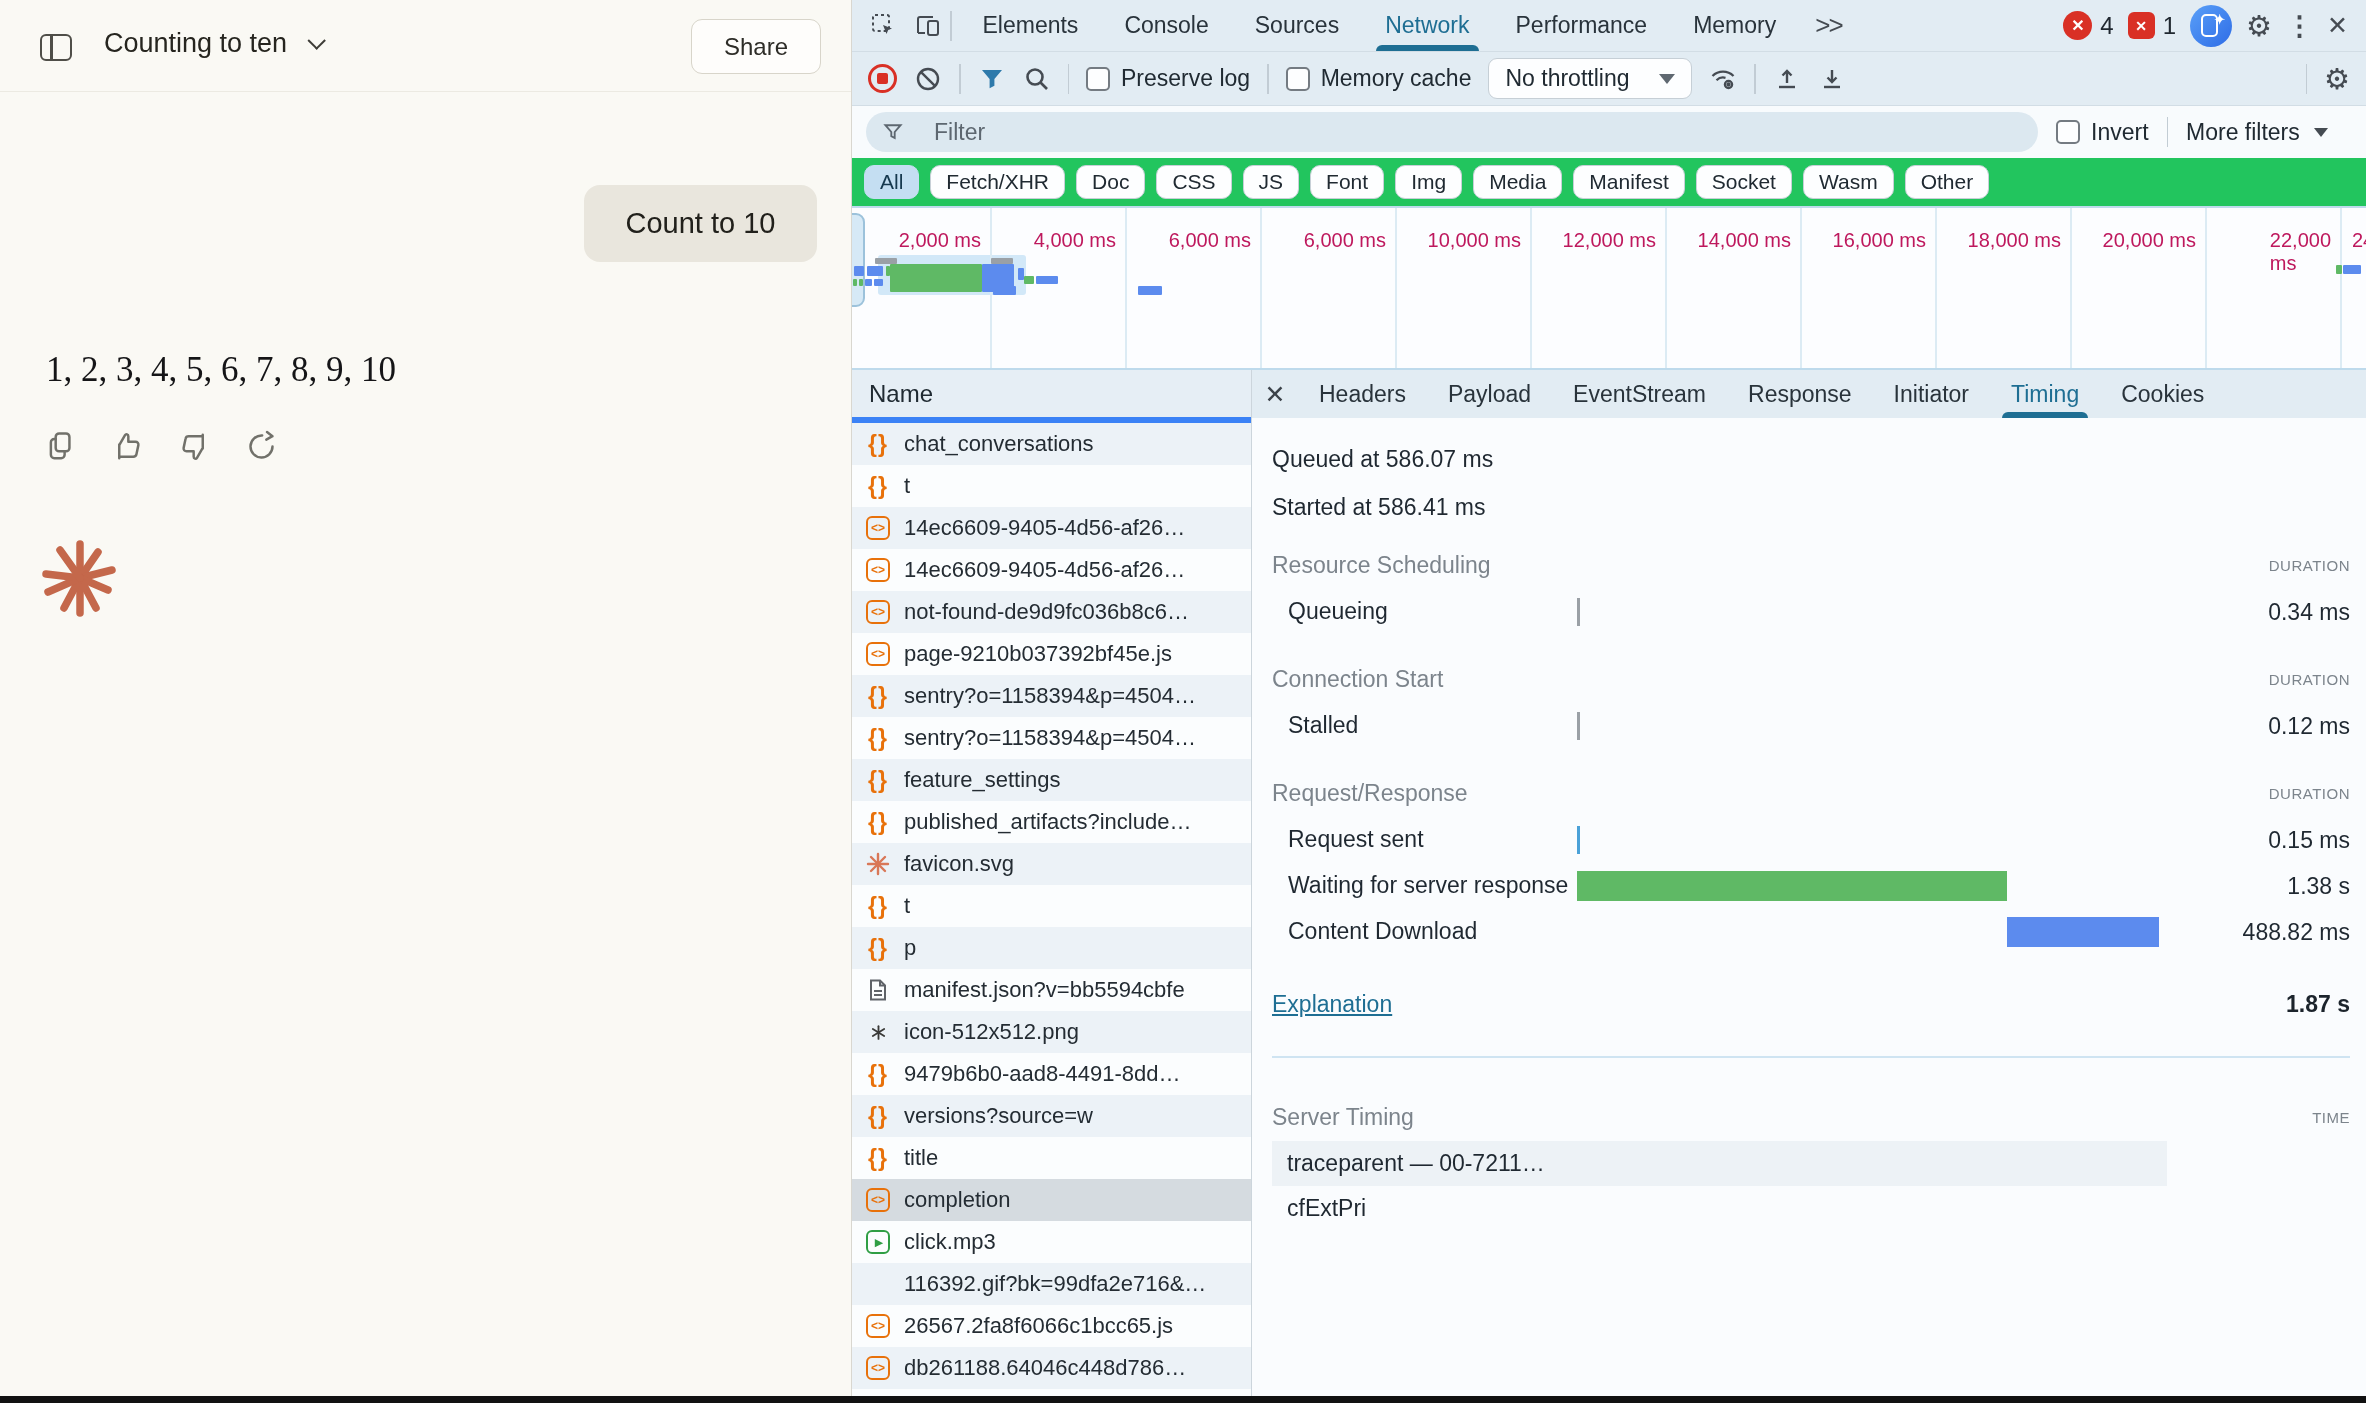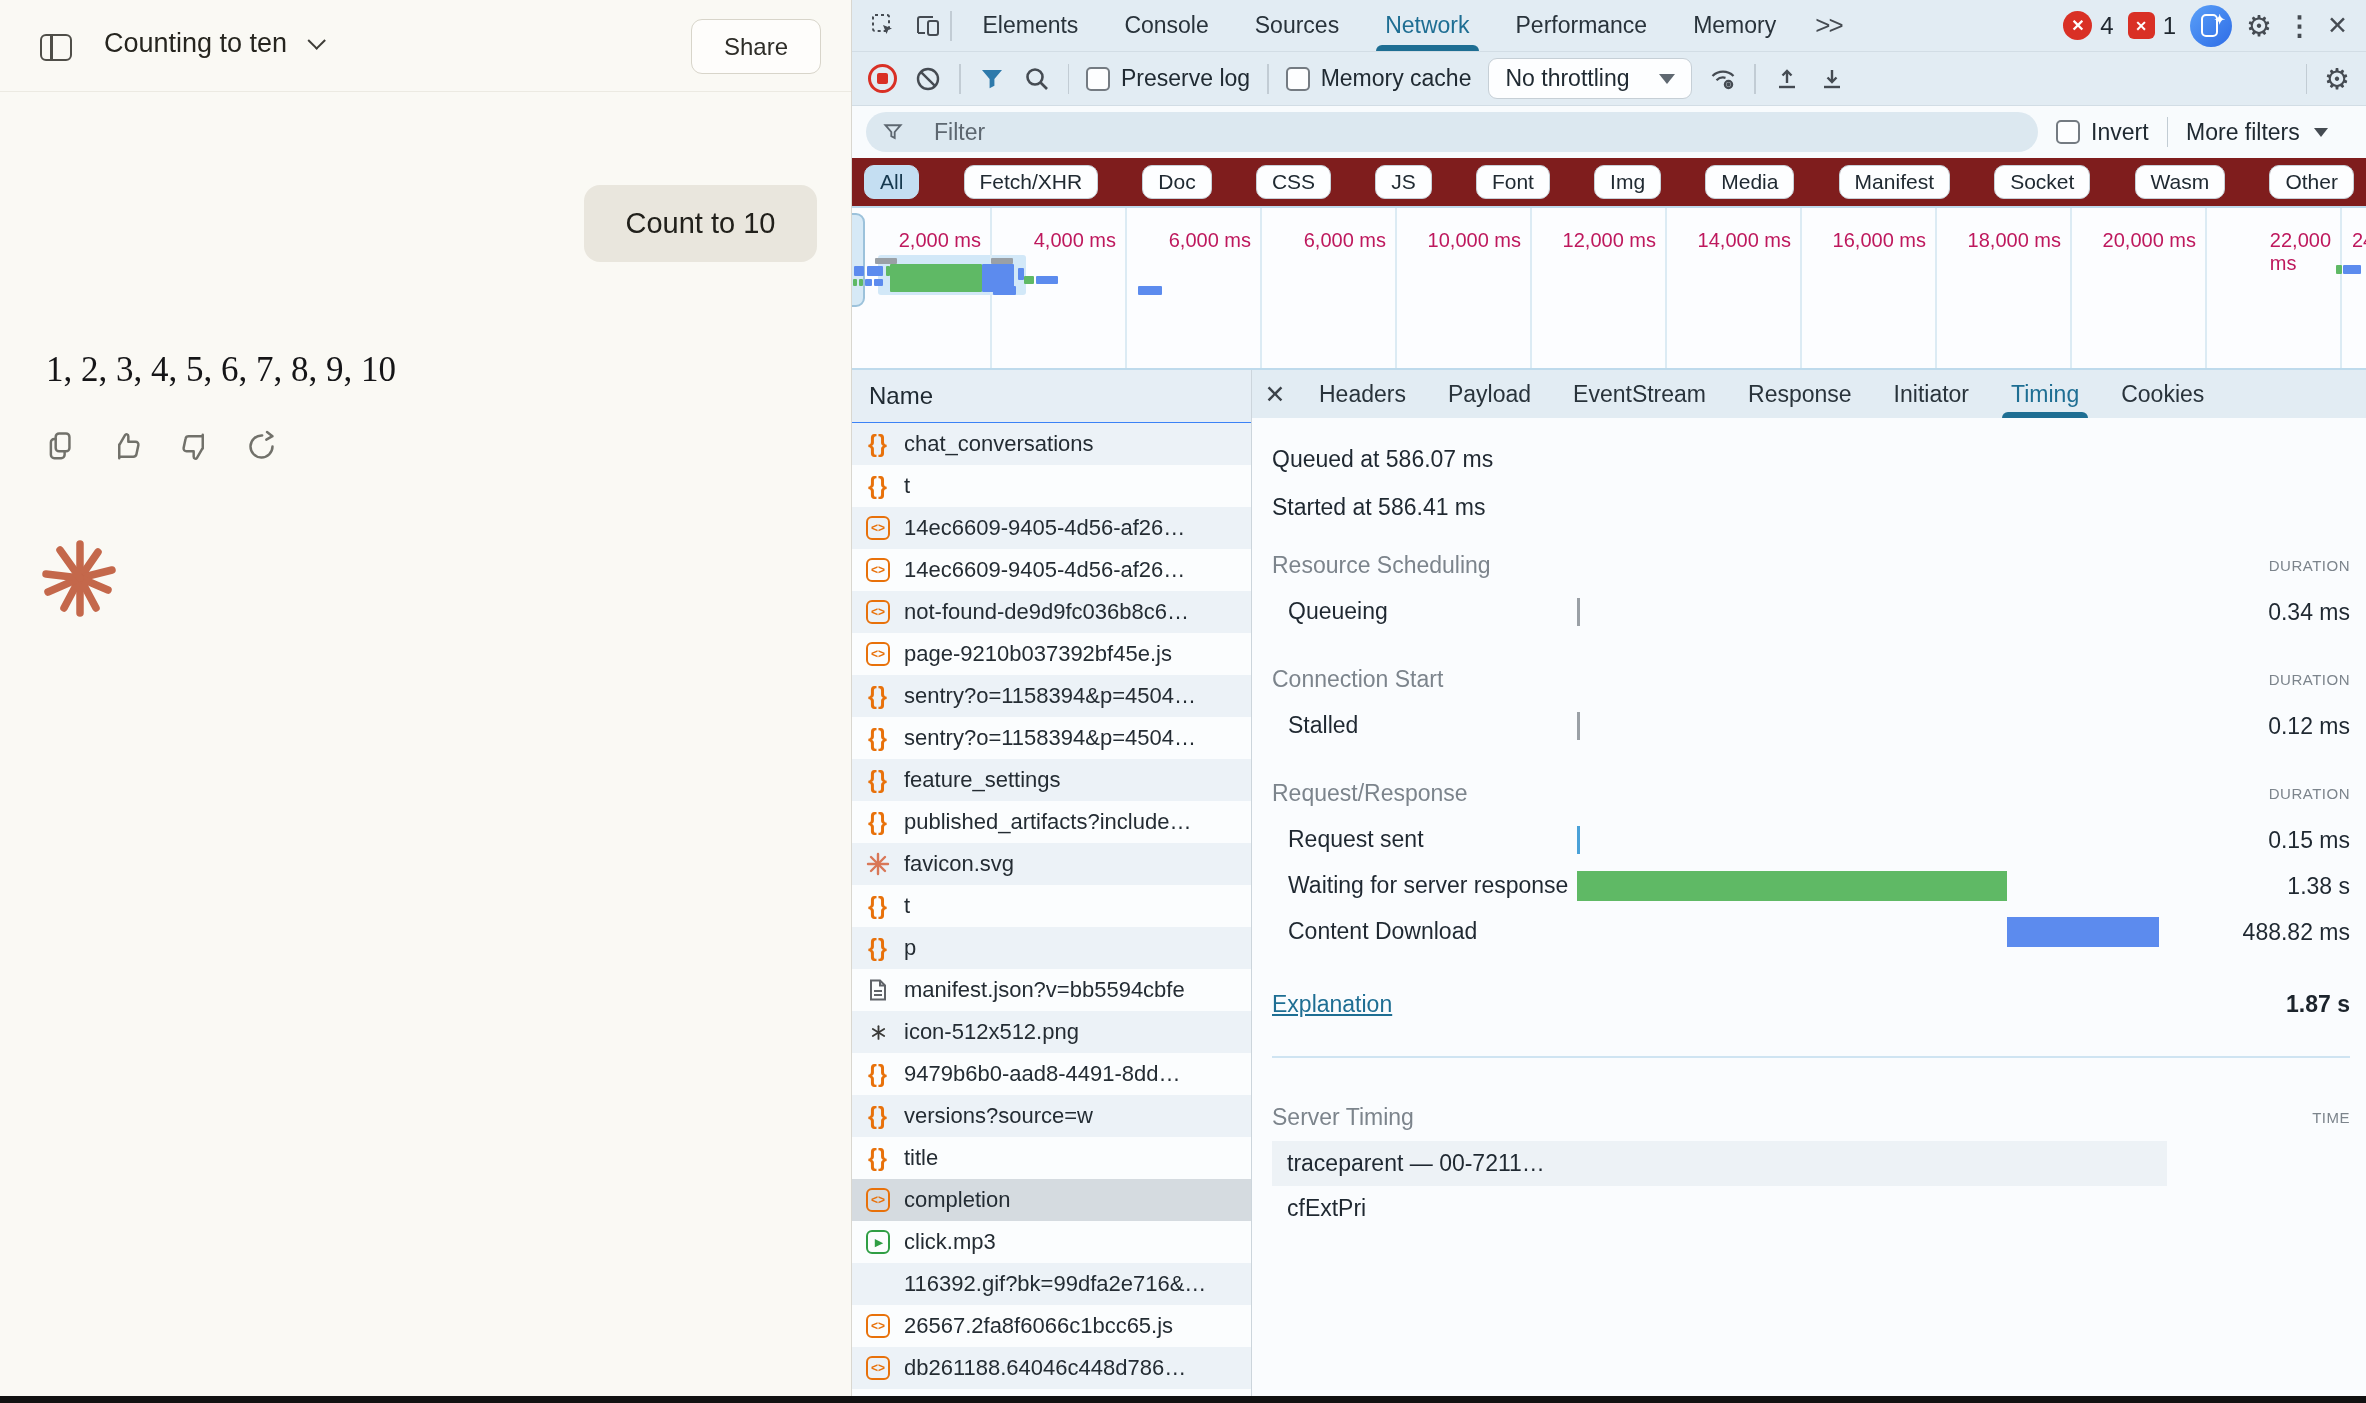--- a/index.html
+++ b/index.html
@@ -53,34 +53,34 @@
   .cbx { width:24px; height:24px; border:2px solid #747b82; border-radius:5px; background:#fdfeff; }
   .throttle { height:41px; background:#fdfeff; border:1.5px solid #c6cfd6; border-radius:9px; display:flex; align-items:center; gap:30px; padding:0 16px; font-size:23px; color:#202a32; }
   .caret { width:0; height:0; border-left:8px solid transparent; border-right:8px solid transparent; border-top:10px solid #5f6871; }
   .tb-spacer { flex:1; }
 
   .dt-filterrow { height:52px; background:#f8fbfd; display:flex; align-items:center; gap:18px; padding:0 14px; }
   .filter-pill { width:1172px; height:40px; background:#dce8f0; border-radius:20px; display:flex; align-items:center; gap:30px; padding:0 16px; font-size:23px; color:#5d6770; }
   .more-filters { display:flex; align-items:center; gap:14px; font-size:23px; color:#202a32; }
   .caret-sm { width:0; height:0; border-left:7px solid transparent; border-right:7px solid transparent; border-top:9px solid #454b52; }
 
-  .dt-chiprow { height:48px; background:#7f1d1d; display:flex; align-items:center; gap:21px; padding:0 12px;justify-content:space-between; }
+  .dt-chiprow { height:48px; background:#22c55e; display:flex; align-items:center; gap:11px; padding:0 12px; }
   .chip { height:34px; padding:0 15px; border:1.5px solid #c7d0d7; border-radius:10px; background:#fdfeff; display:flex; align-items:center; font-size:21px; color:#202a32; }
   .chip.sel { background:#c4def2; border-color:#c4def2; color:#16394f; }
 
   .dt-timeline { height:164px; position:relative; background:#fcfdff; border-top:2px solid #bedaec; border-bottom:2px solid #bedaec; overflow:hidden; }
   .gl { position:absolute; top:0; bottom:0; width:1.5px; background:#dcebf4; }
   .tk { position:absolute; top:21px; font-size:20px; color:#be185d; transform:translateX(-100%); }
   .sel-handle { position:absolute; left:-2px; top:5px; width:15px; height:94px; background:#d6e9f6; border:2px solid #9cc2db; border-radius:0 9px 9px 0; }
   .ov-hl { position:absolute; left:26px; top:47px; width:148px; height:40px; background:rgba(168,211,241,.5); border-radius:3px; }
   .obar { position:absolute; border-radius:1px; }
 
   .dt-main { position:absolute; top:370px; left:0; right:0; bottom:0; display:flex; }
   .name-col { width:400px; flex:0 0 400px; border-right:1px solid #ccd5dc; background:#fbfdfe; overflow:hidden; }
-  .name-head { height:53px; background:#e6eef5; border-bottom:1px solid #3b82f6; display:flex; align-items:center; padding:0 17px; font-size:24px; color:#202a32; }
+  .name-head { height:53px; background:#e6eef5; border-bottom:6px solid #3b82f6; display:flex; align-items:center; padding:0 17px; font-size:24px; color:#202a32; }
   .req-row { height:42px; display:flex; align-items:center; gap:13px; padding-left:13px; font-size:22px; color:#242c33; white-space:nowrap; overflow:hidden; }
   .req-row.odd { background:#ecf2f7; }
   .req-row.sel { background:#d5dbe0; }
   .ic { width:26px; flex:0 0 26px; height:26px; display:flex; align-items:center; justify-content:center; }
   .ic-fetch { color:#e8710a; font-weight:700; font-size:23px; letter-spacing:1px; }
   .ic-js { width:24px; height:24px; flex-basis:24px; margin:0 1px; border:2.5px solid #e8710a; border-radius:6px; color:#e8710a; font-size:12px; font-weight:700; letter-spacing:0; }
   .ic-media { width:24px; height:24px; flex-basis:24px; margin:0 1px; border:2.5px solid #2f9e44; border-radius:6px; color:#2f9e44; font-size:11px; padding-left:2px; }
   .ic svg { width:24px; height:24px; }
 
   .detail { flex:1; display:flex; flex-direction:column; background:#fafcfe; }

